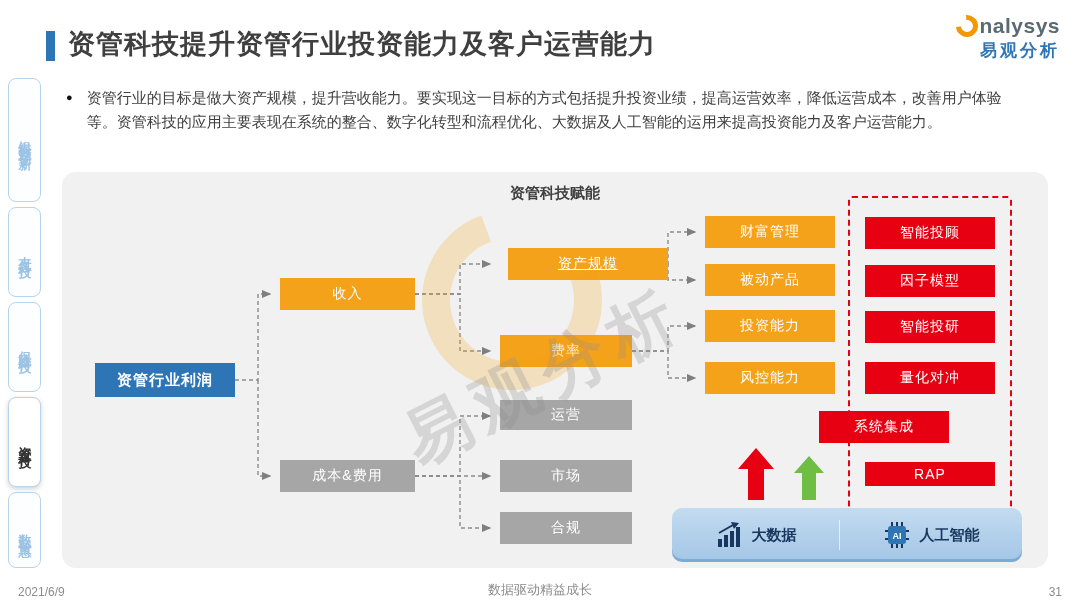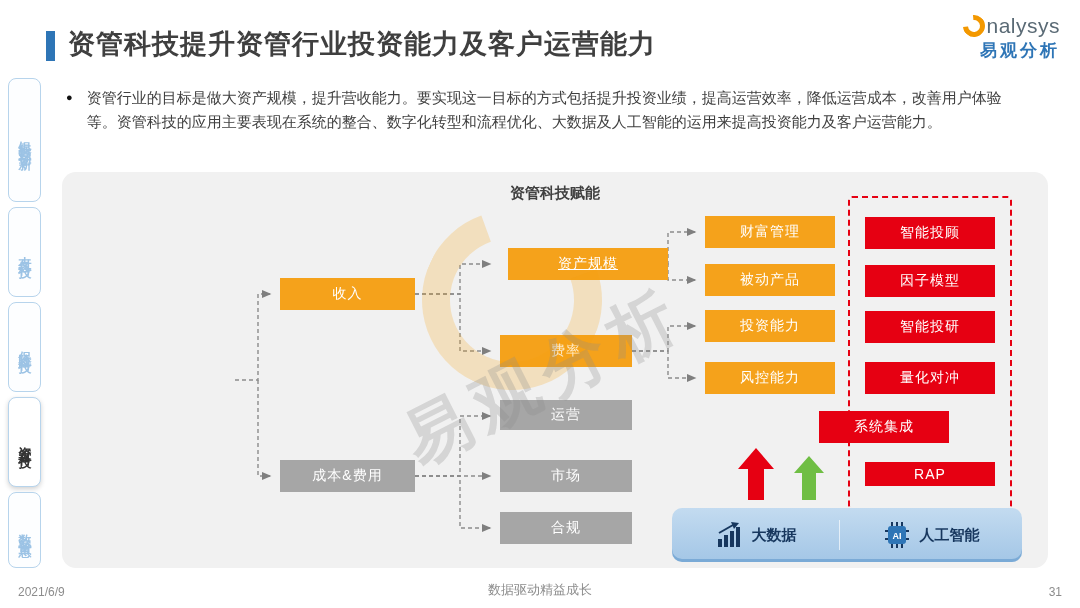--- a/index.html
+++ b/index.html
@@ -13,21 +13,21 @@
   
   .header { position:absolute; left:46px; top:26px; display:flex; align-items:flex-start; }
   .accent-bar { width:9px; height:30px; background:#2E75B6; margin-right:13px; margin-top:5px; }
   .page-title { font-size:27px; font-weight:bold; color:#3F3F3F; letter-spacing:1px; }
 
   
   .logo { position:absolute; right:20px; top:14px; text-align:right; }
   .logo-top { display:flex; align-items:center; justify-content:flex-end; gap:1px; }
   .swirl { width:22px; height:22px; border-radius:50%; border:5px solid #F39800;
            border-left-color:transparent; transform:rotate(40deg); display:inline-block; }
-  .brand { font-size:21px; color:#5A6A75; font-weight:normal; letter-spacing:.5px; }
+  .brand { font-size:21px; color:#5A6A75; font-weight:bold; letter-spacing:.5px; }
   .logo-cn { font-size:17px; color:#2E75B6; font-weight:bold; letter-spacing:3px; margin-top:1px; }
 
   
   .bullet-row { position:absolute; left:66px; top:86px; width:948px; display:flex; gap:14px; }
   .bullet-dot { font-size:11px; color:#111; margin-top:5px; }
   .bullet-text { font-size:15px; line-height:1.6; color:#404040; }
 
   
   .sidebar-tab { position:absolute; left:8px; width:33px; border:1px solid #B7D4EC;
     border-radius:8px; background:#FDFEFF; display:flex; align-items:center; justify-content:center; cursor:pointer; }
@@ -133,20 +133,21 @@
         <path d="M570 92 H606 V60 H633" marker-end="url(#arw)"></path>
         <path d="M570 92 H606 V108 H633" marker-end="url(#arw)"></path>
         <path d="M570 179 H606 V154 H633" marker-end="url(#arw)"></path>
         <path d="M570 179 H606 V206 H633" marker-end="url(#arw)"></path>
         <path d="M353 304 H398 V244 H428" marker-end="url(#arw)"></path>
         <path d="M353 304 H428" marker-end="url(#arw)"></path>
         <path d="M353 304 H398 V356 H428" marker-end="url(#arw)"></path>
       </g>
     </svg>
 
+    <div class="dbox blue-box" style="left:33px;top:191px;width:140px;height:34px;">资管行业利润</div>
 
     <div class="dbox orange" style="left:218px;top:106px;width:135px;height:32px;">收入</div>
     <div class="dbox gray" style="left:218px;top:288px;width:135px;height:32px;">成本&amp;费用</div>
 
     <div class="dbox orange" style="left:446px;top:76px;width:160px;height:32px;text-decoration:underline;">资产规模</div>
     <div class="dbox orange" style="left:438px;top:163px;width:132px;height:32px;">费率</div>
     <div class="dbox gray" style="left:438px;top:228px;width:132px;height:30px;">运营</div>
     <div class="dbox gray" style="left:438px;top:288px;width:132px;height:32px;">市场</div>
     <div class="dbox gray" style="left:438px;top:340px;width:132px;height:32px;">合规</div>
 

